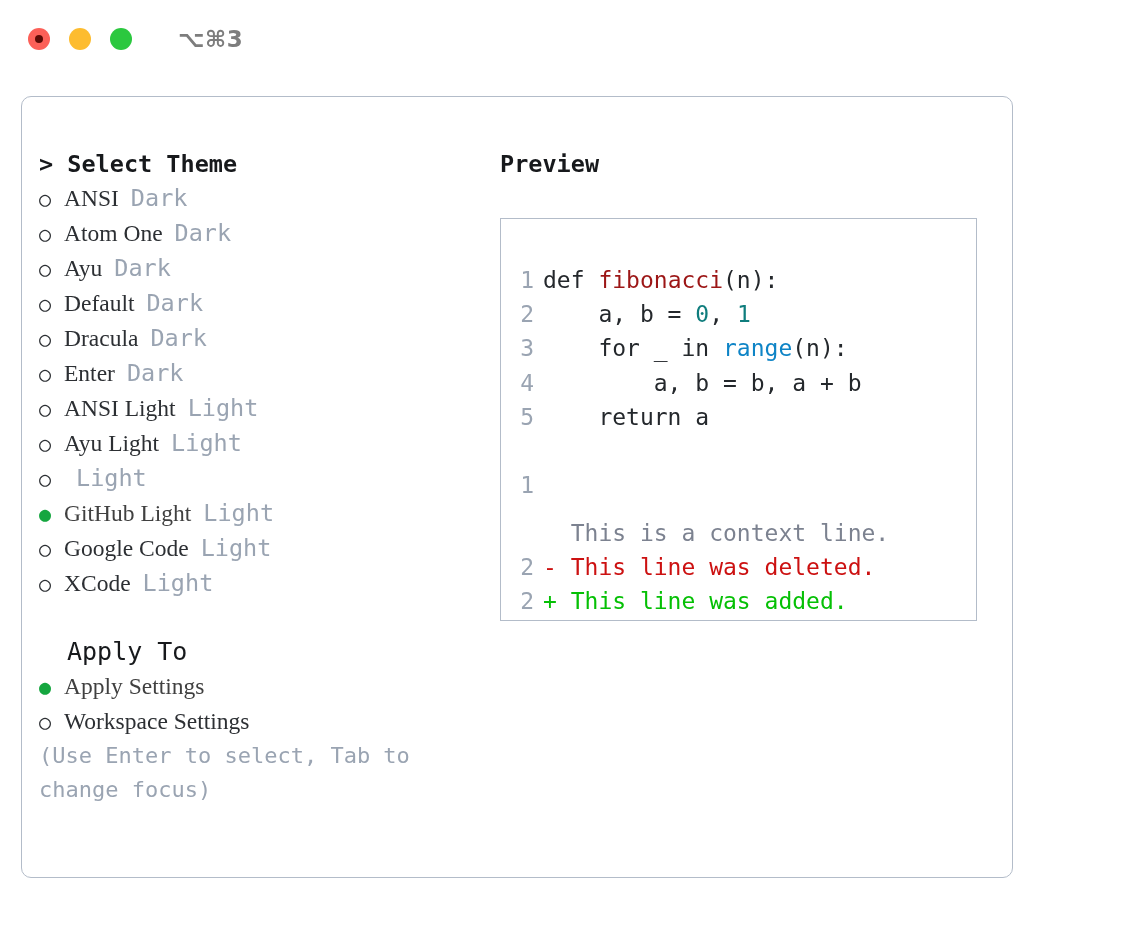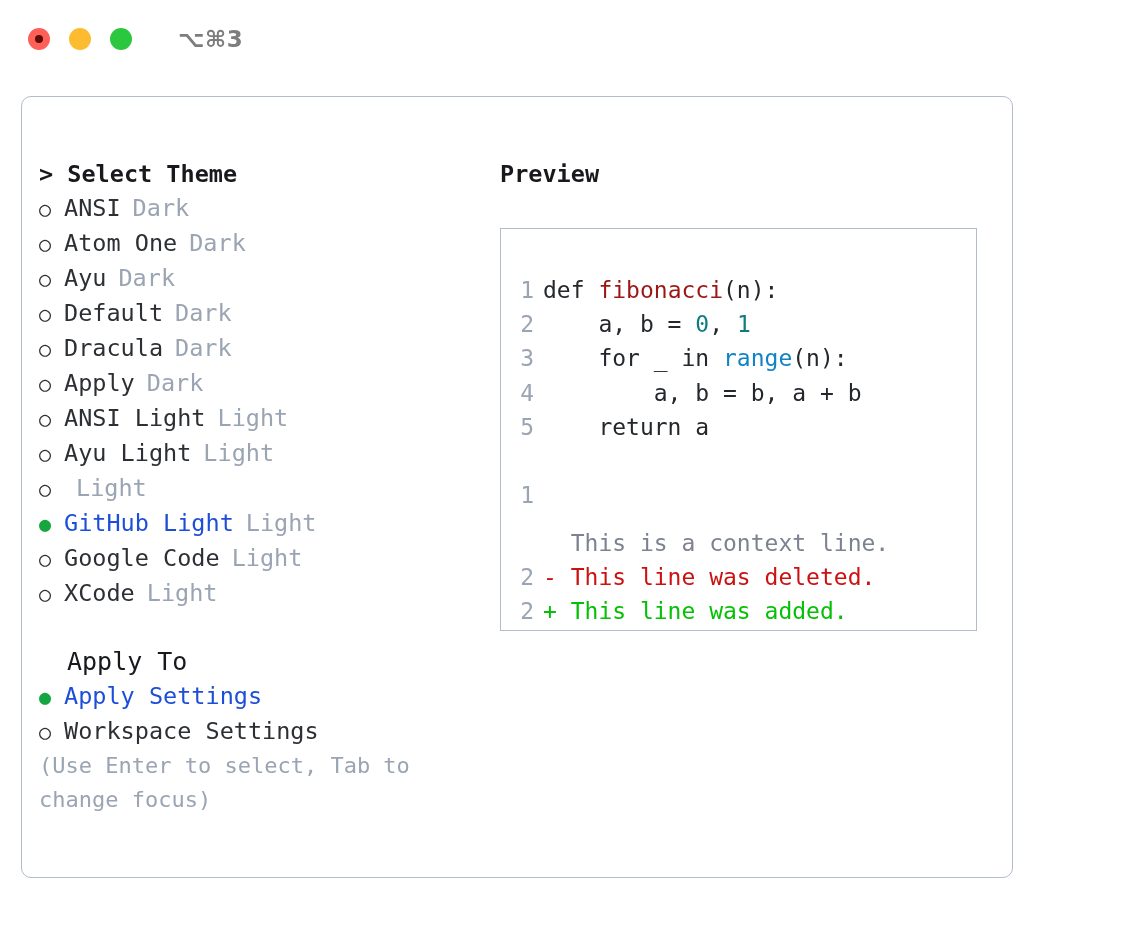--- a/index.html
+++ b/index.html
@@ -75,21 +75,21 @@
     top: 96px;
     width: 992px;
     height: 782px;
     border: 1.6px solid #b3bcc9;
     border-radius: 10px;
     background: #ffffff;
   }
 
   #panel-inner {
     position: absolute;
-    left: 0; top: 10px;
+    left: 0; top: 0;
     width: 100%; height: 100%;
     display: flex;
   }
 
   
   #left-col {
     width: 478px;
     padding: 50px 0 0 17px;
   }
 
@@ -108,22 +108,22 @@
     line-height: 34px;
     white-space: pre;
   }
   .bullet {
     width: 25px;
     flex: 0 0 25px;
     color: #2c2f33;
     font-size: 20px;
   }
   .bullet.on { color: #15a63f; }
-  .opt-label { color: #2c2f33; }
-  .opt-row.selected .opt-label { color: #1d4ed8; }
+  .opt-label { color: #2c2f33; font-family: Liberation Serif, serif; }
+  .opt-row.selected .opt-label { color: #404040; }
   .opt-tag {
     color: #9aa4b2;
     padding-left: 12px;
   }
 
   .section-gap { height: 34px; }
 
   .subhead {
     font-size: 25px;
     line-height: 34px;
@@ -204,21 +204,21 @@
       <div id="left-col">
 
         <div class="list-head focused">&gt; Select Theme</div>
 
         <div id="theme-options">
             <div class="opt-row"><span class="bullet">○</span><span class="opt-label">ANSI</span><span class="opt-tag">Dark</span></div>
             <div class="opt-row"><span class="bullet">○</span><span class="opt-label">Atom One</span><span class="opt-tag">Dark</span></div>
             <div class="opt-row"><span class="bullet">○</span><span class="opt-label">Ayu</span><span class="opt-tag">Dark</span></div>
             <div class="opt-row"><span class="bullet">○</span><span class="opt-label">Default</span><span class="opt-tag">Dark</span></div>
             <div class="opt-row"><span class="bullet">○</span><span class="opt-label">Dracula</span><span class="opt-tag">Dark</span></div>
-            <div class="opt-row"><span class="bullet">○</span><span class="opt-label">Apply</span><span class="opt-tag">Dark</span></div>
+            <div class="opt-row"><span class="bullet">○</span><span class="opt-label">Enter</span><span class="opt-tag">Dark</span></div>
             <div class="opt-row"><span class="bullet">○</span><span class="opt-label">ANSI Light</span><span class="opt-tag">Light</span></div>
             <div class="opt-row"><span class="bullet">○</span><span class="opt-label">Ayu Light</span><span class="opt-tag">Light</span></div>
             <div class="opt-row"><span class="bullet">○</span><span class="opt-tag">Light</span></div>
             <div class="opt-row selected"><span class="bullet on">●</span><span class="opt-label">GitHub Light</span><span class="opt-tag">Light</span></div>
             <div class="opt-row"><span class="bullet">○</span><span class="opt-label">Google Code</span><span class="opt-tag">Light</span></div>
             <div class="opt-row"><span class="bullet">○</span><span class="opt-label">XCode</span><span class="opt-tag">Light</span></div>
           </div>
 
         <div class="section-gap"></div>
 

